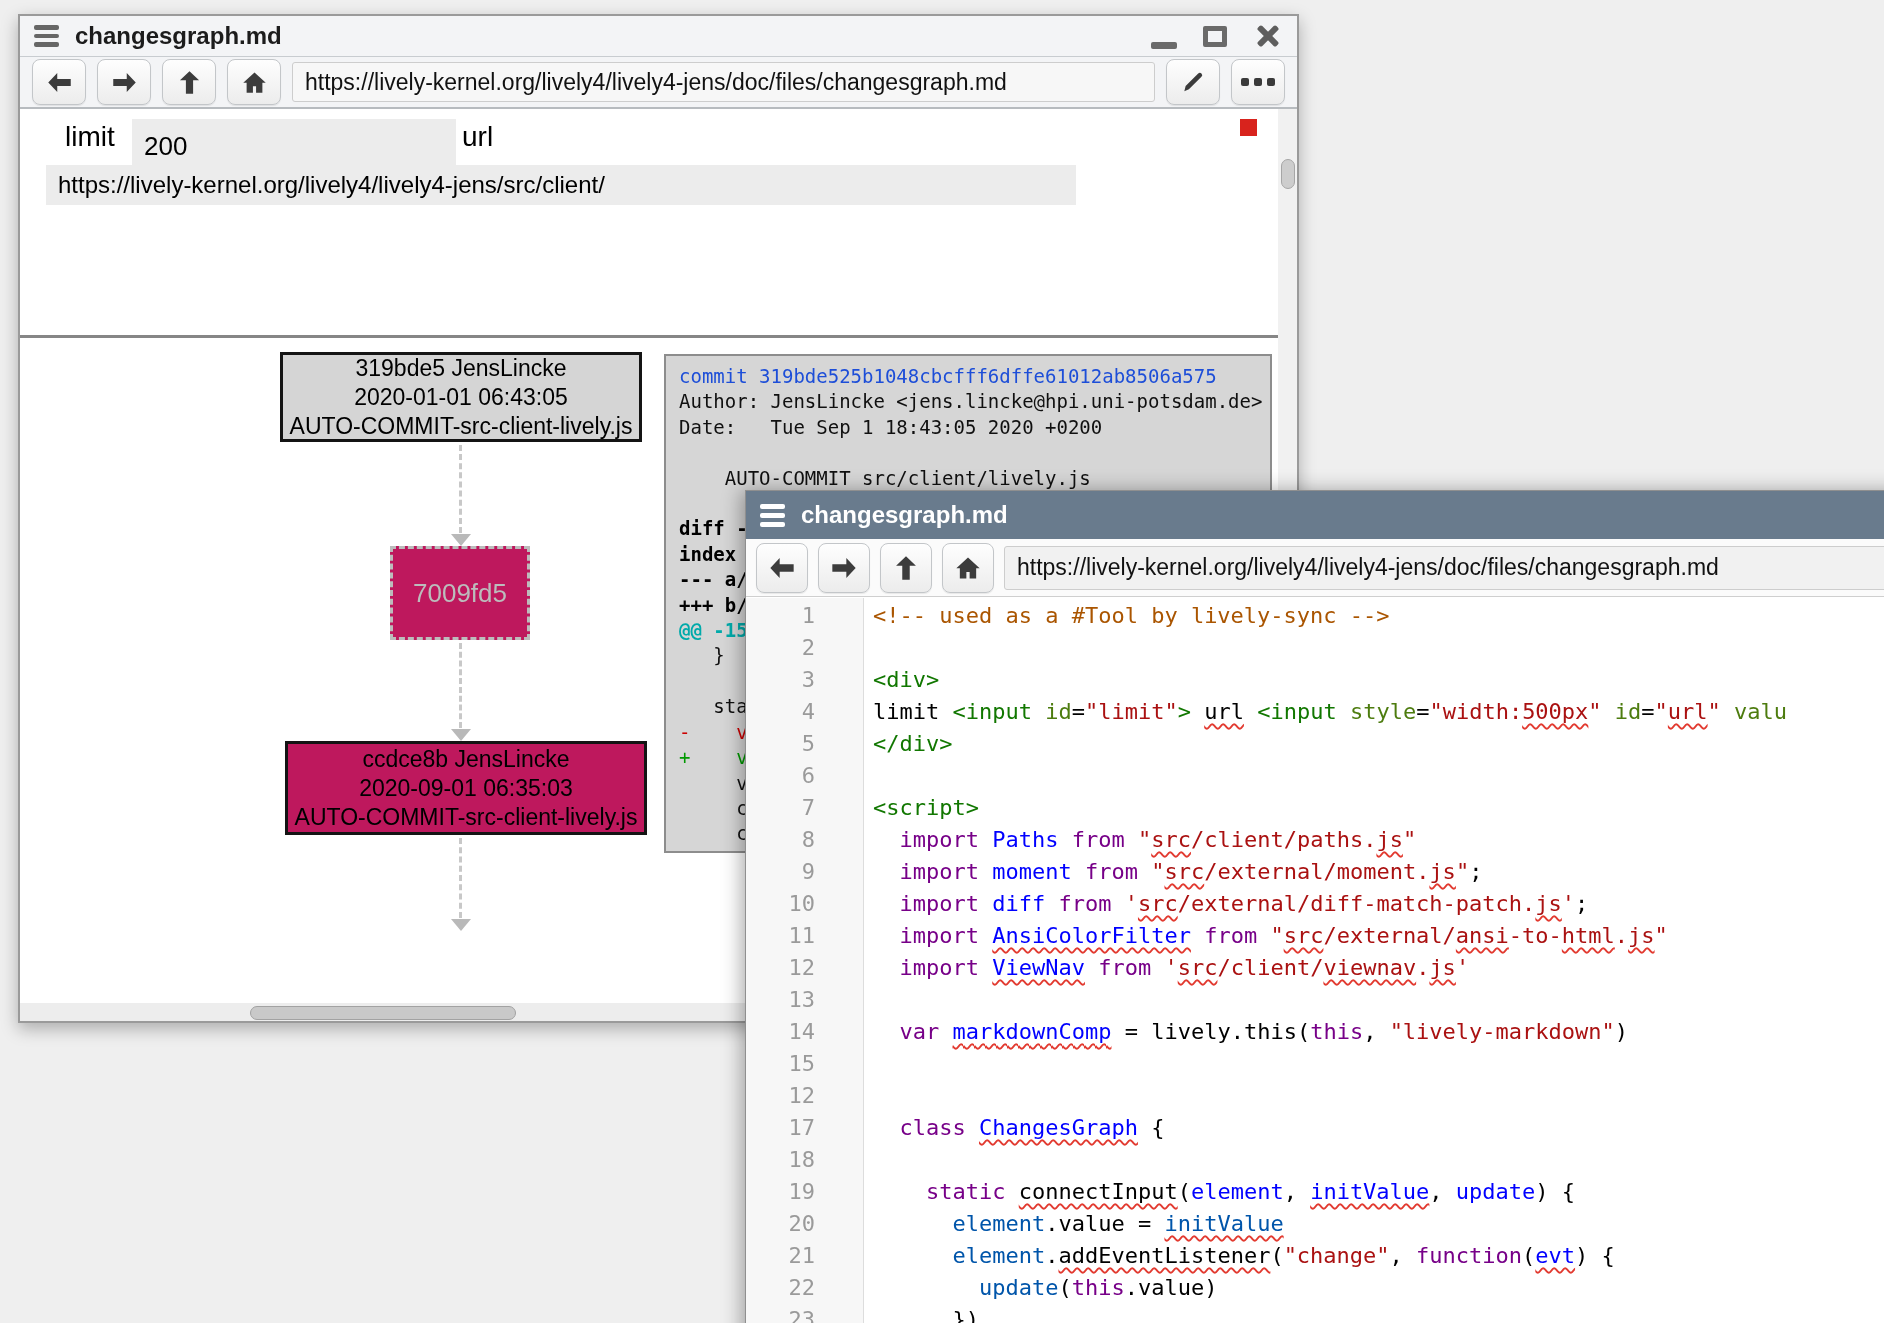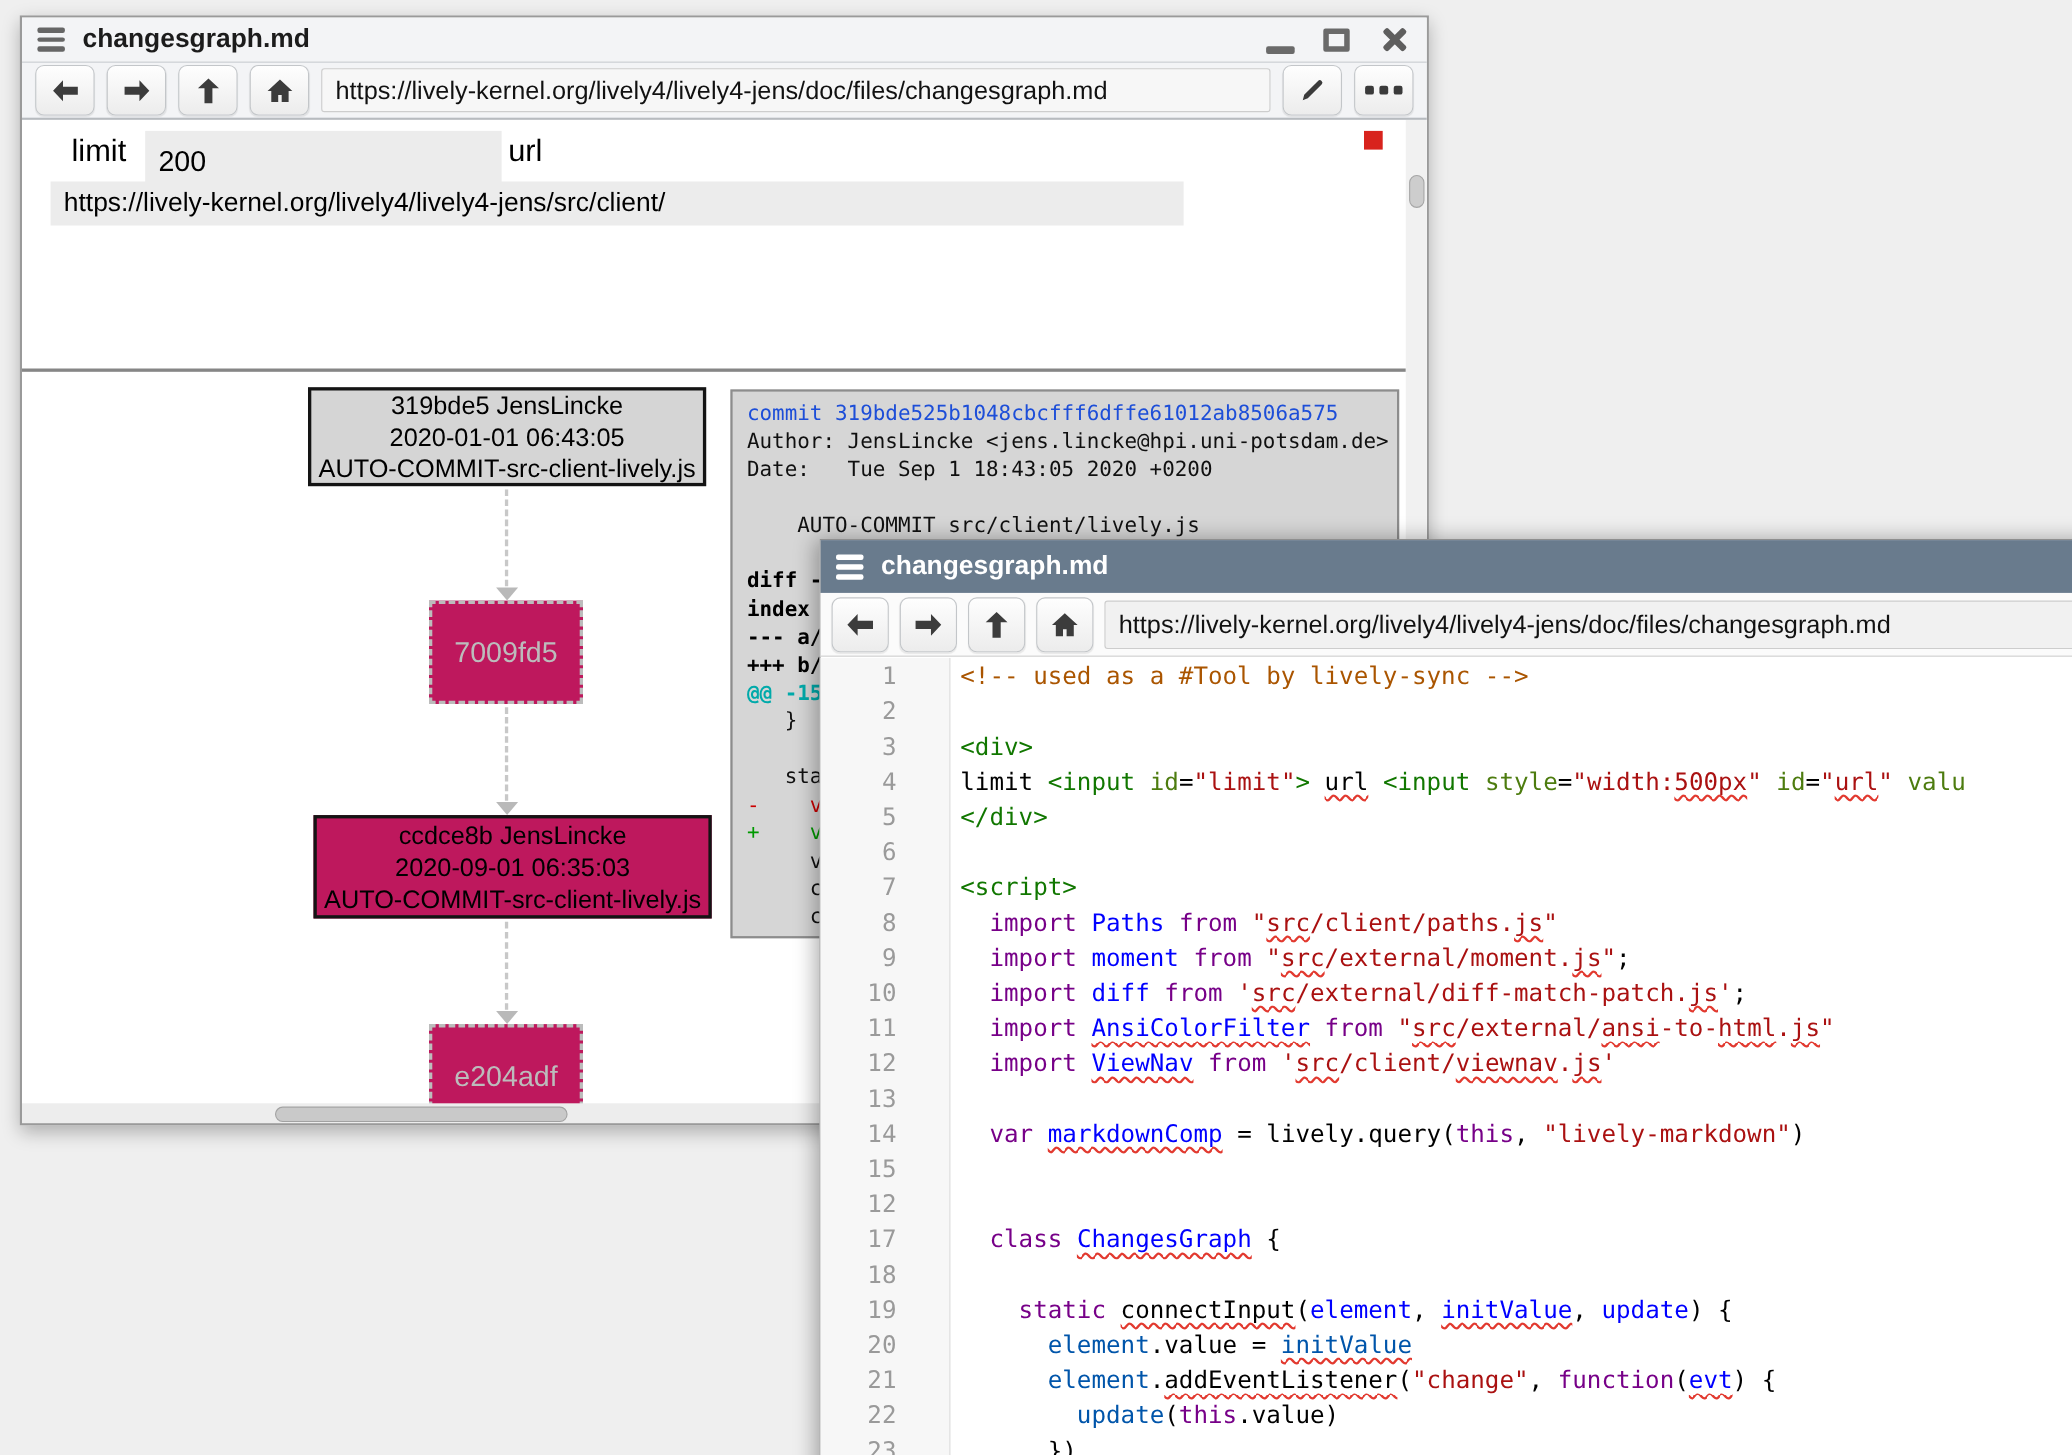--- a/index.html
+++ b/index.html
@@ -186,21 +186,20 @@
     <div class="edge e0"></div>
     <div class="edge-head h0"></div>
     <div class="node dashed n1">7009fd5</div>
     <div class="edge e1"></div>
     <div class="edge-head h1"></div>
     <div class="node n2">ccdce8b JensLincke
 2020-09-01 06:35:03
 AUTO-COMMIT-src-client-lively.js</div>
     <div class="edge e2"></div>
     <div class="edge-head h2"></div>
-    <div class="node dashed n3">e204adf</div>
 
     <pre class="diff-panel" id="diff-lines"><div class="d-commit">commit 319bde525b1048cbcfff6dffe61012ab8506a575</div><div class="d-plain">Author: JensLincke &lt;jens.lincke@hpi.uni-potsdam.de&gt;</div><div class="d-plain">Date:   Tue Sep 1 18:43:05 2020 +0200</div><div class="d-plain"> </div><div class="d-plain">    AUTO-COMMIT src/client/lively.js</div><div class="d-plain"> </div><div class="d-bold">diff -</div><div class="d-bold">index </div><div class="d-bold">--- a/</div><div class="d-bold">+++ b/</div><div class="d-hunk">@@ -15</div><div class="d-plain">   }</div><div class="d-plain"> </div><div class="d-plain">   sta</div><div class="d-del">-    v</div><div class="d-add">+    v</div><div class="d-plain">     v</div><div class="d-plain">     c</div><div class="d-plain">     c</div></pre>
 
     <div class="vscroll">
       <div class="thumb"></div>
     </div>
     <div class="hscroll">
       <div class="thumb"></div>
     </div>
   </div>
@@ -250,21 +249,21 @@
         <div class="cm-line"><span class="ln">4</span><span class="code"><span class="t-plain">limit </span><span class="t-tag">&lt;input</span><span class="t-plain"> </span><span class="t-attr">id</span><span class="t-plain">=</span><span class="t-str">"limit"</span><span class="t-tag">&gt;</span><span class="t-plain"> </span><span class="t-plain sq">url</span><span class="t-plain"> </span><span class="t-tag">&lt;input</span><span class="t-plain"> </span><span class="t-attr">style</span><span class="t-plain">=</span><span class="t-str">"width:</span><span class="t-str sq">500px</span><span class="t-str">"</span><span class="t-plain"> </span><span class="t-attr">id</span><span class="t-plain">=</span><span class="t-str">"</span><span class="t-str sq">url</span><span class="t-str">"</span><span class="t-plain"> </span><span class="t-attr">valu</span></span></div>
         <div class="cm-line"><span class="ln">5</span><span class="code"><span class="t-tag">&lt;/div&gt;</span></span></div>
         <div class="cm-line"><span class="ln">6</span><span class="code"> </span></div>
         <div class="cm-line"><span class="ln">7</span><span class="code"><span class="t-tag">&lt;script&gt;</span></span></div>
         <div class="cm-line"><span class="ln">8</span><span class="code"><span class="t-plain">  </span><span class="t-kw">import</span><span class="t-plain"> </span><span class="t-def">Paths</span><span class="t-plain"> </span><span class="t-kw">from</span><span class="t-plain"> </span><span class="t-str">"</span><span class="t-str sq">src</span><span class="t-str">/client/</span><span class="t-str">paths.</span><span class="t-str sq">js</span><span class="t-str">"</span></span></div>
         <div class="cm-line"><span class="ln">9</span><span class="code"><span class="t-plain">  </span><span class="t-kw">import</span><span class="t-plain"> </span><span class="t-def">moment</span><span class="t-plain"> </span><span class="t-kw">from</span><span class="t-plain"> </span><span class="t-str">"</span><span class="t-str sq">src</span><span class="t-str">/external/</span><span class="t-str">moment.</span><span class="t-str sq">js</span><span class="t-str">"</span><span class="t-plain">;</span></span></div>
         <div class="cm-line"><span class="ln">10</span><span class="code"><span class="t-plain">  </span><span class="t-kw">import</span><span class="t-plain"> </span><span class="t-def">diff</span><span class="t-plain"> </span><span class="t-kw">from</span><span class="t-plain"> </span><span class="t-str">'</span><span class="t-str sq">src</span><span class="t-str">/external/diff-match-patch.</span><span class="t-str sq">js</span><span class="t-str">'</span><span class="t-plain">;</span></span></div>
         <div class="cm-line"><span class="ln">11</span><span class="code"><span class="t-plain">  </span><span class="t-kw">import</span><span class="t-plain"> </span><span class="t-def sq">AnsiColorFilter</span><span class="t-plain"> </span><span class="t-kw">from</span><span class="t-plain"> </span><span class="t-str">"</span><span class="t-str sq">src</span><span class="t-str">/external/</span><span class="t-str sq">ansi</span><span class="t-str">-to-</span><span class="t-str sq">html</span><span class="t-str">.</span><span class="t-str sq">js</span><span class="t-str">"</span></span></div>
         <div class="cm-line"><span class="ln">12</span><span class="code"><span class="t-plain">  </span><span class="t-kw">import</span><span class="t-plain"> </span><span class="t-def sq">ViewNav</span><span class="t-plain"> </span><span class="t-kw">from</span><span class="t-plain"> </span><span class="t-str">'</span><span class="t-str sq">src</span><span class="t-str">/client/</span><span class="t-str sq">viewnav</span><span class="t-str">.</span><span class="t-str sq">js</span><span class="t-str">'</span></span></div>
         <div class="cm-line"><span class="ln">13</span><span class="code"> </span></div>
-        <div class="cm-line"><span class="ln">14</span><span class="code"><span class="t-plain">  </span><span class="t-kw">var</span><span class="t-plain"> </span><span class="t-def sq">markdownComp</span><span class="t-plain"> = lively.query(</span><span class="t-kw">this</span><span class="t-plain">, </span><span class="t-str">"lively-markdown"</span><span class="t-plain">)</span></span></div>
+        <div class="cm-line"><span class="ln">14</span><span class="code"><span class="t-plain">  </span><span class="t-kw">var</span><span class="t-plain"> </span><span class="t-def sq">markdownComp</span><span class="t-plain"> = lively.this(</span><span class="t-kw">this</span><span class="t-plain">, </span><span class="t-str">"lively-markdown"</span><span class="t-plain">)</span></span></div>
         <div class="cm-line"><span class="ln">15</span><span class="code"> </span></div>
         <div class="cm-line"><span class="ln">12</span><span class="code"> </span></div>
         <div class="cm-line"><span class="ln">17</span><span class="code"><span class="t-plain">  </span><span class="t-kw">class</span><span class="t-plain"> </span><span class="t-def sq">ChangesGraph</span><span class="t-plain"> {</span></span></div>
         <div class="cm-line"><span class="ln">18</span><span class="code"> </span></div>
         <div class="cm-line"><span class="ln">19</span><span class="code"><span class="t-plain">    </span><span class="t-kw">static</span><span class="t-plain"> </span><span class="t-plain sq">connectInput</span><span class="t-plain">(</span><span class="t-def">element</span><span class="t-plain">, </span><span class="t-def sq">initValue</span><span class="t-plain">, </span><span class="t-def">update</span><span class="t-plain">) {</span></span></div>
         <div class="cm-line"><span class="ln">20</span><span class="code"><span class="t-plain">      </span><span class="t-var2">element</span><span class="t-plain">.value = </span><span class="t-var2 sq">initValue</span></span></div>
         <div class="cm-line"><span class="ln">21</span><span class="code"><span class="t-plain">      </span><span class="t-var2">element</span><span class="t-plain">.</span><span class="t-plain sq">addEventListener</span><span class="t-plain">(</span><span class="t-str">"change"</span><span class="t-plain">, </span><span class="t-kw">function</span><span class="t-plain">(</span><span class="t-def sq">evt</span><span class="t-plain">) {</span></span></div>
         <div class="cm-line"><span class="ln">22</span><span class="code"><span class="t-plain">        </span><span class="t-var2">update</span><span class="t-plain">(</span><span class="t-kw">this</span><span class="t-plain">.value)</span></span></div>
         <div class="cm-line"><span class="ln">23</span><span class="code"><span class="t-plain">      })</span></span></div>
       </div>

